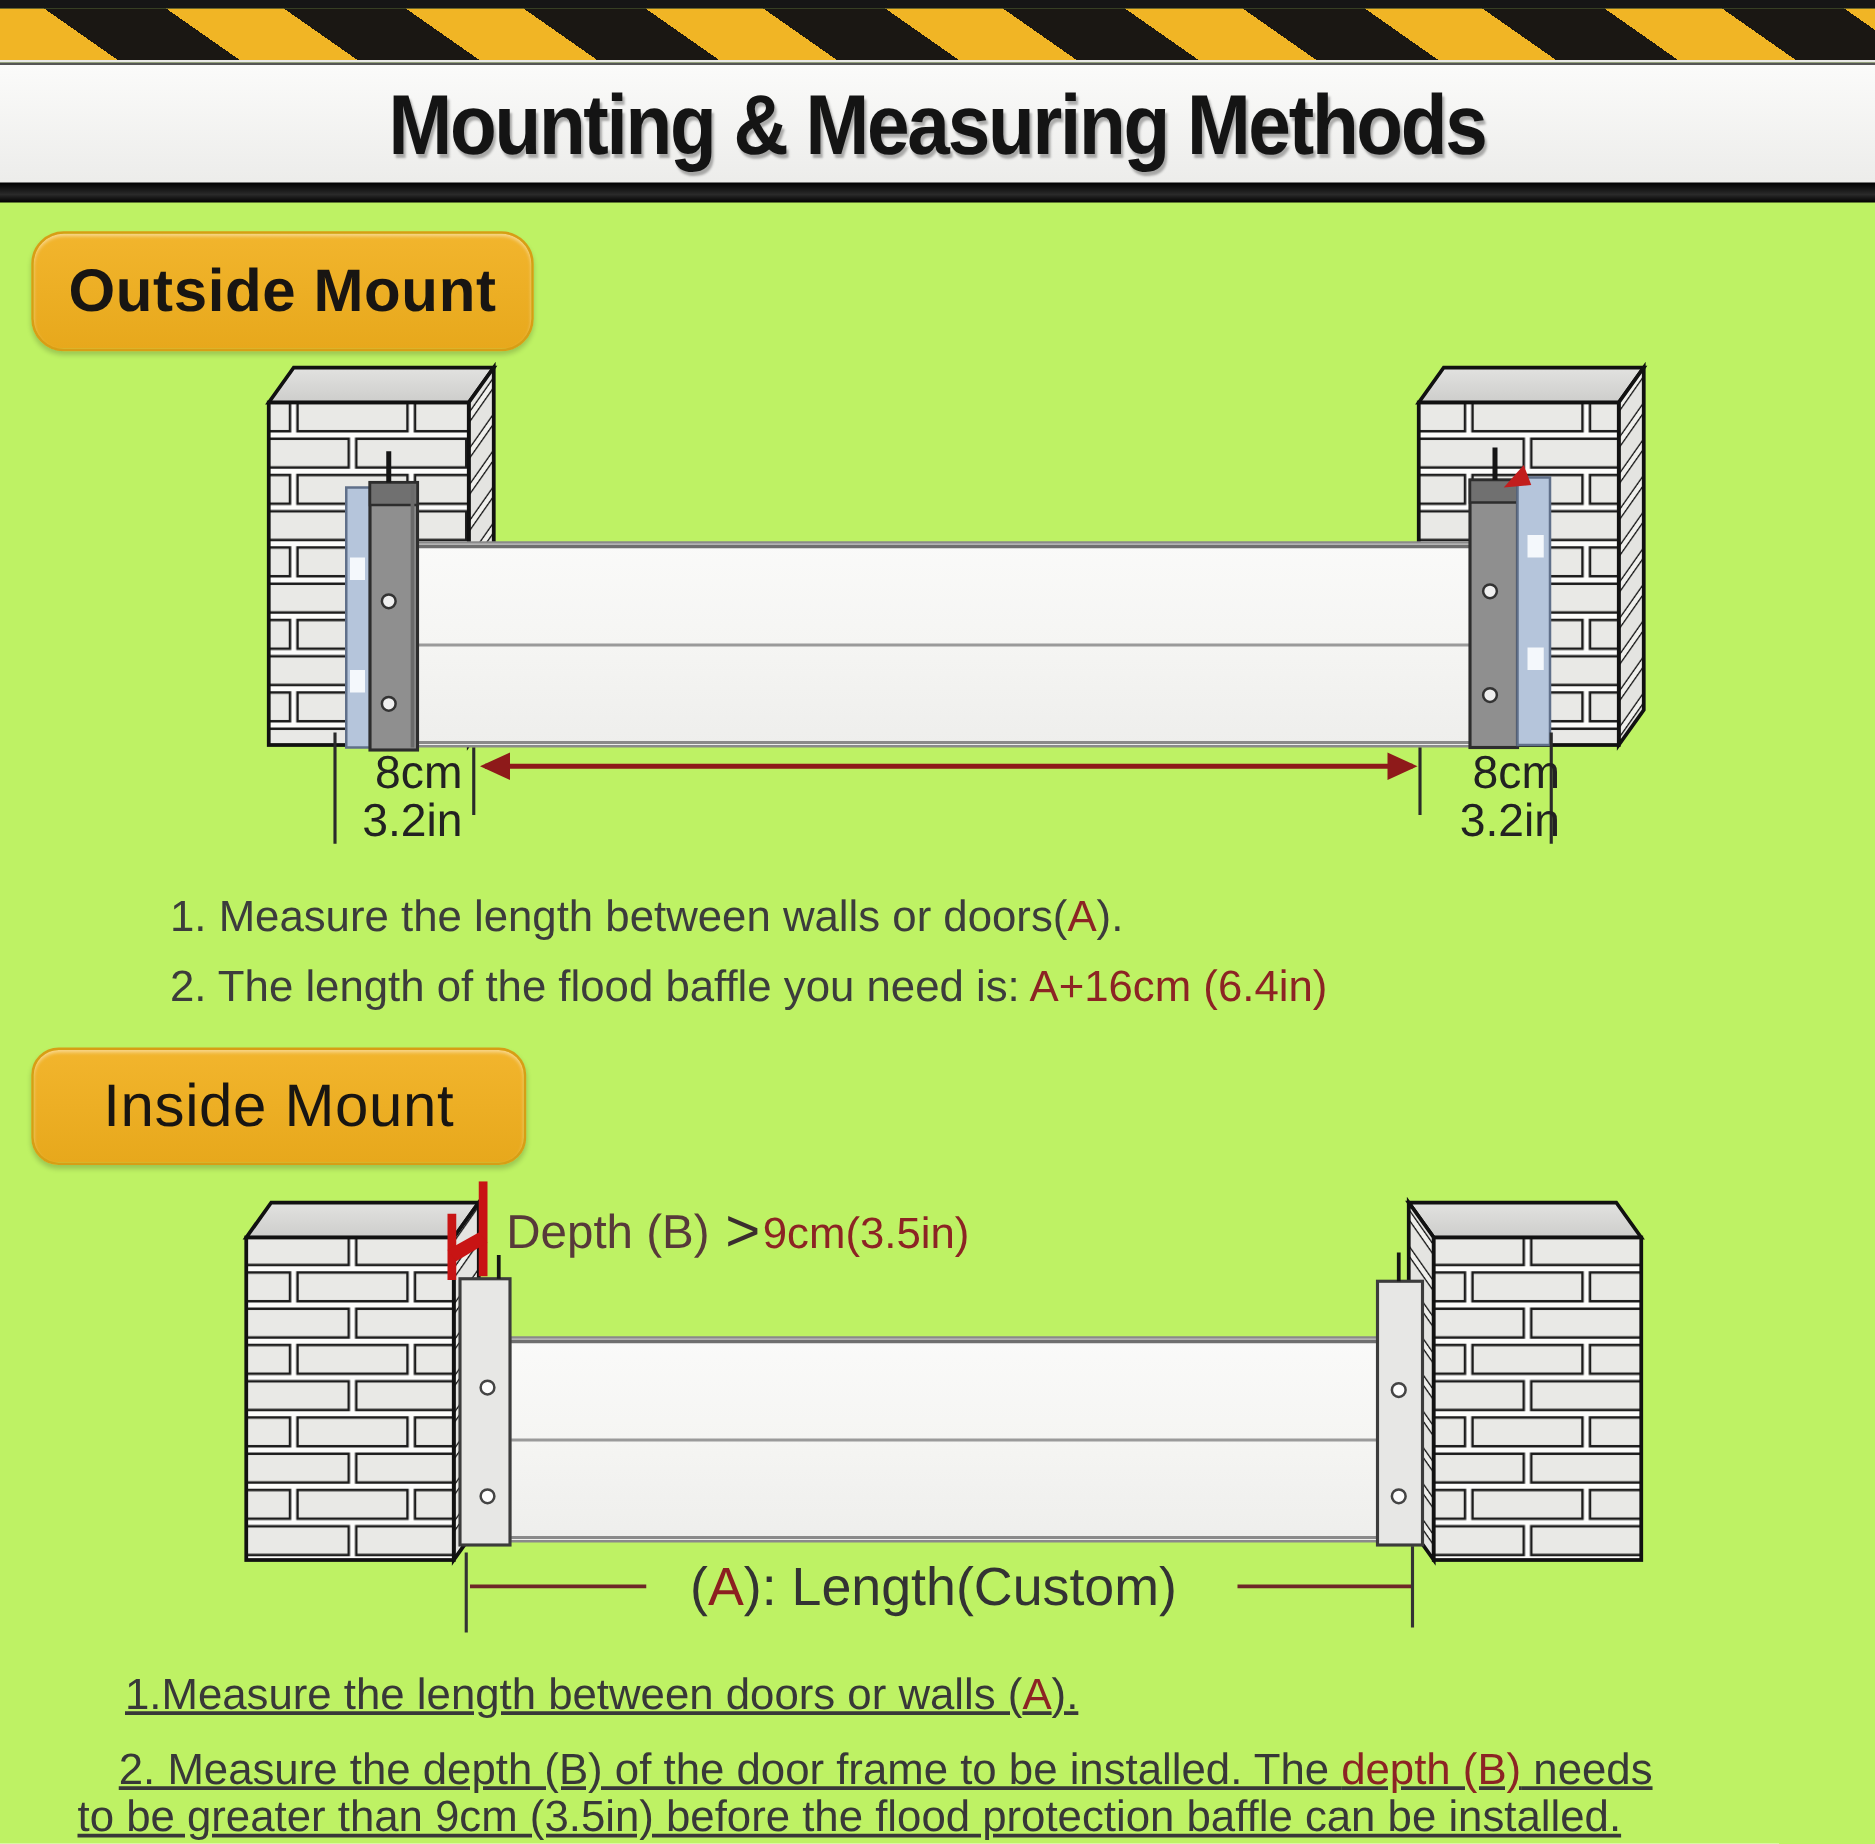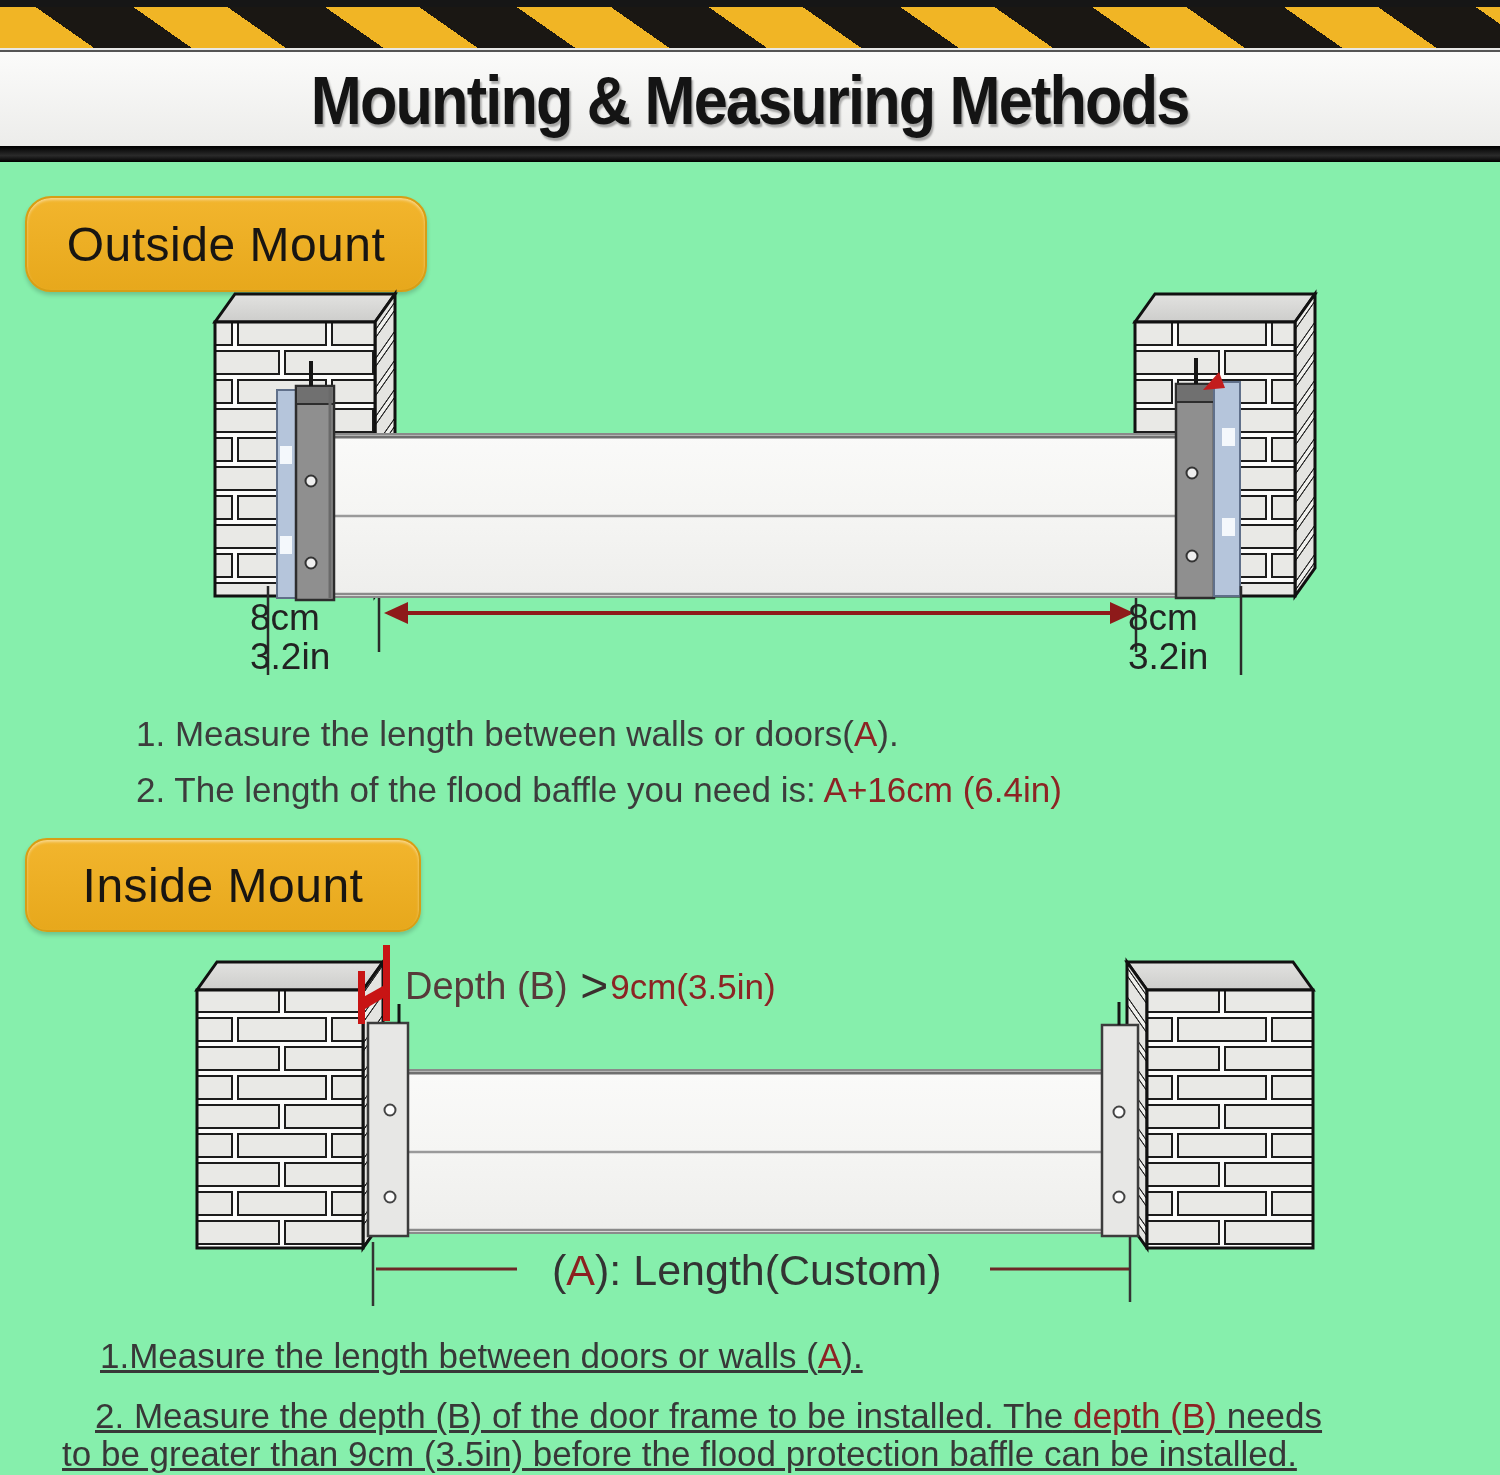--- a/index.html
+++ b/index.html
@@ -1,17 +1,17 @@
 <!DOCTYPE html>
 <html><head>
 <meta charset="utf-8">
 <style>
   html,body{margin:0;padding:0;background:#ffffff;}
   #stage{
-    position:relative;width:1500px;height:1475px;background:#86efac;overflow:hidden;
+    position:relative;width:1500px;height:1475px;background:#bef264;overflow:hidden;
     font-family:"Liberation Sans", sans-serif;
   }
   
   .top-black{position:absolute;left:0;top:0;width:1500px;height:7px;background:#161616;}
   .tape{
     position:absolute;left:0;top:7px;width:1500px;height:41px;
     background:repeating-linear-gradient(35deg,#f1b525 0 54px,#1a1713 54px 110px);
     border-bottom:2px solid #e8e8e6;
   }
   .title-band{
@@ -30,26 +30,26 @@
     background:linear-gradient(#000,#2a2a2a 60%,#000);}
   
   .badge{
     position:absolute;left:25px;width:398px;height:92px;border-radius:26px;
     background:linear-gradient(#f2b52d,#e7a81c);
     border:2px solid #d79e15;
     box-shadow:0 3px 4px rgba(0,0,0,.18), inset 0 2px 3px rgba(255,255,255,.45);
     display:flex;align-items:center;justify-content:center;
     font-size:48px;color:#181512;letter-spacing:.5px;white-space:nowrap;
   }
-  #badge-outside{top:196px;}
+  #badge-outside{top:185px;font-weight:bold;}
   #badge-inside{top:838px;width:392px;height:90px;border-radius:22px;}
   
   .diag{position:absolute;}
   
-  .gap-label{position:absolute;width:120px;text-align:left;font-size:37px;color:#222;}
+  .gap-label{position:absolute;width:120px;text-align:right;font-size:37px;color:#222;}
   .span-label{position:absolute;font-size:39px;color:#2e2e2e;white-space:nowrap;}
   .span-label .big-a{font-size:48px;font-weight:bold;color:#c51212;}
   .steps{position:absolute;font-size:35px;color:#3c3c3c;white-space:nowrap;line-height:56px;margin-left:18px;}
   .red{color:#8c2424;}
   .depth-label{position:absolute;font-size:38px;color:#573a3a;white-space:nowrap;}
   .depth-label .gt{font-size:48px;color:#3a2e2e;vertical-align:-3px;padding:0 2px;}
   .depth-label .dred{color:#8c2424;font-size:35px;}
   .len-label{position:absolute;font-size:43px;color:#333;white-space:nowrap;}
   .len-label .lred{color:#8c2020;}
   .step-line{position:absolute;font-size:35px;color:#383838;white-space:nowrap;text-decoration:underline;}

